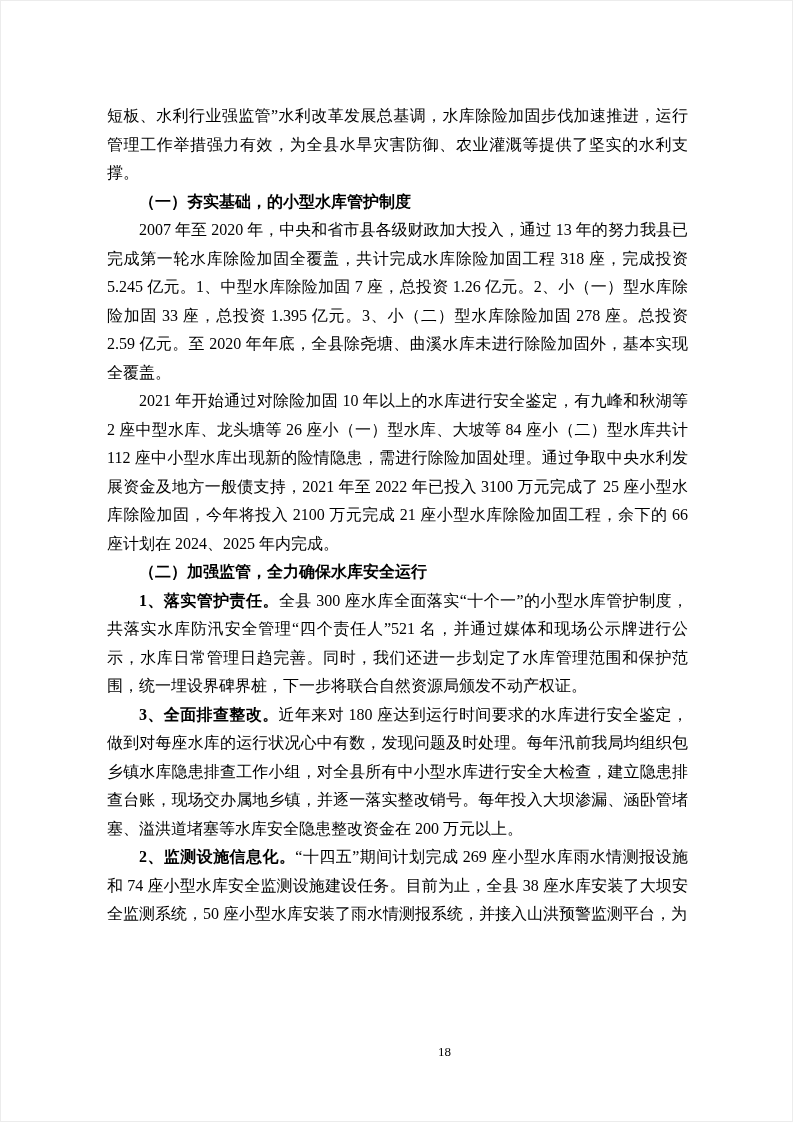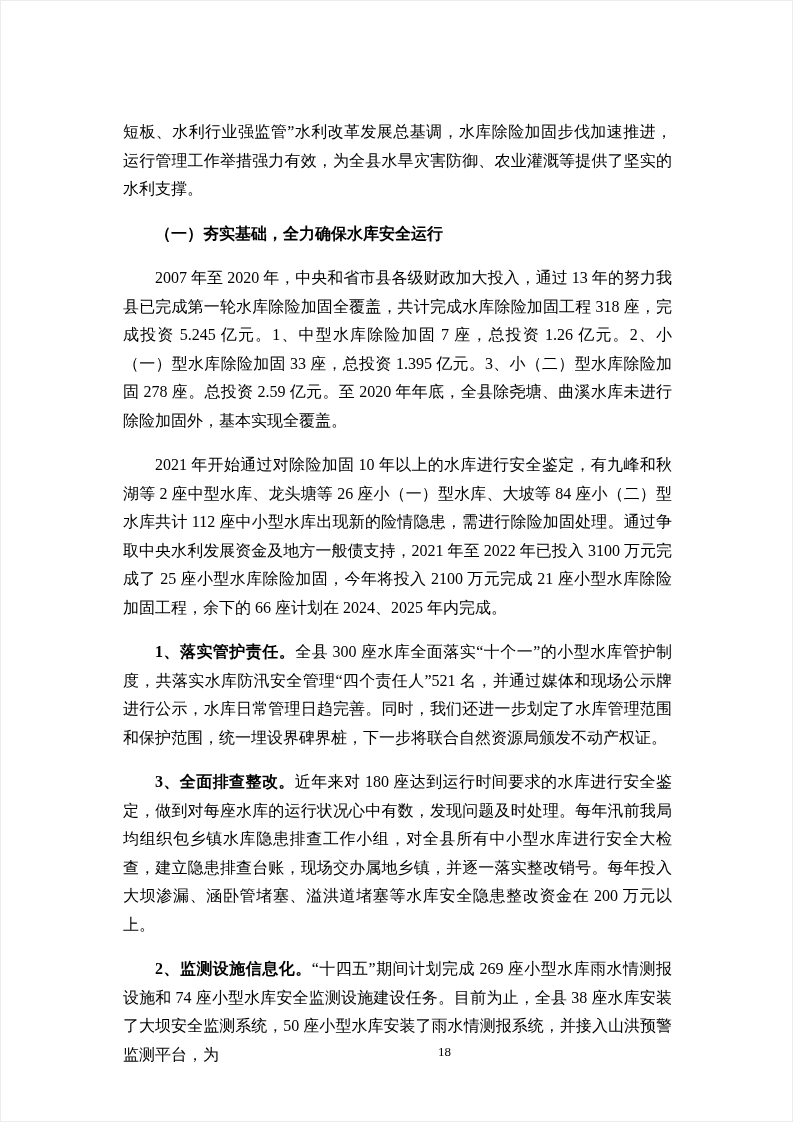--- a/index.html
+++ b/index.html
@@ -23,21 +23,21 @@
     box-shadow: inset 0 0 0 1px #ececec;
     padding: 102px 105px 0 107px;
   }
   .text-body {
     width: 581px;
     font-size: 16px;
     line-height: 28.5px;
     text-align: justify;
   }
   .para {
-    margin: 16px;
+    margin: 0;
     padding: 0;
   }
   .indent {
     text-indent: 2em;
   }
   .heading {
     font-weight: bold;
     text-indent: 2em;
   }
   .lead {
@@ -58,31 +58,34 @@
 <body>
 
 <div class="page">
   <div class="text-body">
 
     <p class="para">
       <span>短板、水利行业强监管”水利改革发展总基调，水库除险加固步伐加速推进，运行管理工作举措强力有效，为全县水旱灾害防御、农业灌溉等提供了坚实的水利支撑。</span>
     </p>
 
     <p class="para heading">
-      <span>（一）夯实基础，全力确保水库安全运行</span>
+      <span>（一）夯实基础，的小型水库管护制度</span>
     </p>
 
     <p class="para indent">
       <span>2007 年至 2020 年，中央和省市县各级财政加大投入，通过 13 年的努力我县已完成第一轮水库除险加固全覆盖，共计完成水库除险加固工程 318 座，完成投资 5.245 亿元。1、中型水库除险加固 7 座，总投资 1.26 亿元。2、小（一）型水库除险加固 33 座，总投资 1.395 亿元。3、小（二）型水库除险加固 278 座。总投资 2.59 亿元。至 2020 年年底，全县除尧塘、曲溪水库未进行除险加固外，基本实现全覆盖。</span>
     </p>
 
     <p class="para indent">
       <span>2021 年开始通过对除险加固 10 年以上的水库进行安全鉴定，有九峰和秋湖等 2 座中型水库、龙头塘等 26 座小（一）型水库、大坡等 84 座小（二）型水库共计 112 座中小型水库出现新的险情隐患，需进行除险加固处理。通过争取中央水利发展资金及地方一般债支持，2021 年至 2022 年已投入 3100 万元完成了 25 座小型水库除险加固，今年将投入 2100 万元完成 21 座小型水库除险加固工程，余下的 66 座计划在 2024、2025 年内完成。</span>
     </p>
 
+    <p class="para heading">
+      <span>（二）加强监管，全力确保水库安全运行</span>
+    </p>
 
     <p class="para indent">
       <b class="lead">1、落实管护责任。</b><span>全县 300 座水库全面落实“十个一”的小型水库管护制度，共落实水库防汛安全管理“四个责任人”521 名，并通过媒体和现场公示牌进行公示，水库日常管理日趋完善。同时，我们还进一步划定了水库管理范围和保护范围，统一埋设界碑界桩，下一步将联合自然资源局颁发不动产权证。</span>
     </p>
 
     <p class="para indent">
       <b class="lead">3、全面排查整改。</b><span>近年来对 180 座达到运行时间要求的水库进行安全鉴定，做到对每座水库的运行状况心中有数，发现问题及时处理。每年汛前我局均组织包乡镇水库隐患排查工作小组，对全县所有中小型水库进行安全大检查，建立隐患排查台账，现场交办属地乡镇，并逐一落实整改销号。每年投入大坝渗漏、涵卧管堵塞、溢洪道堵塞等水库安全隐患整改资金在 200 万元以上。</span>
     </p>
 
 

